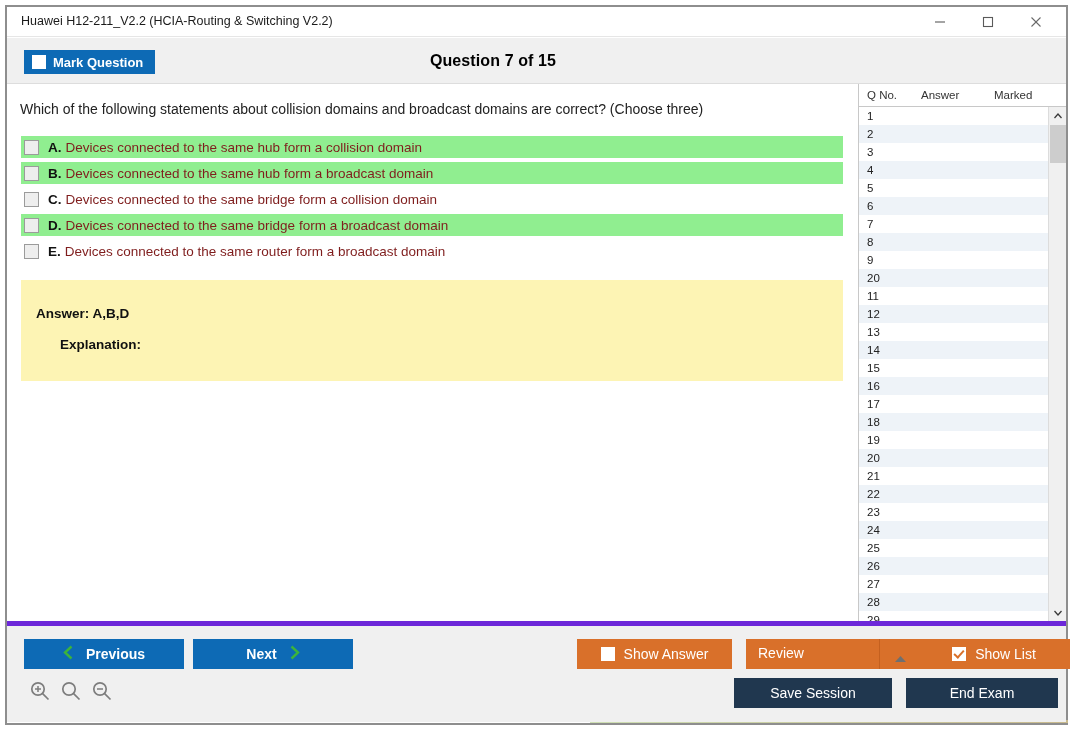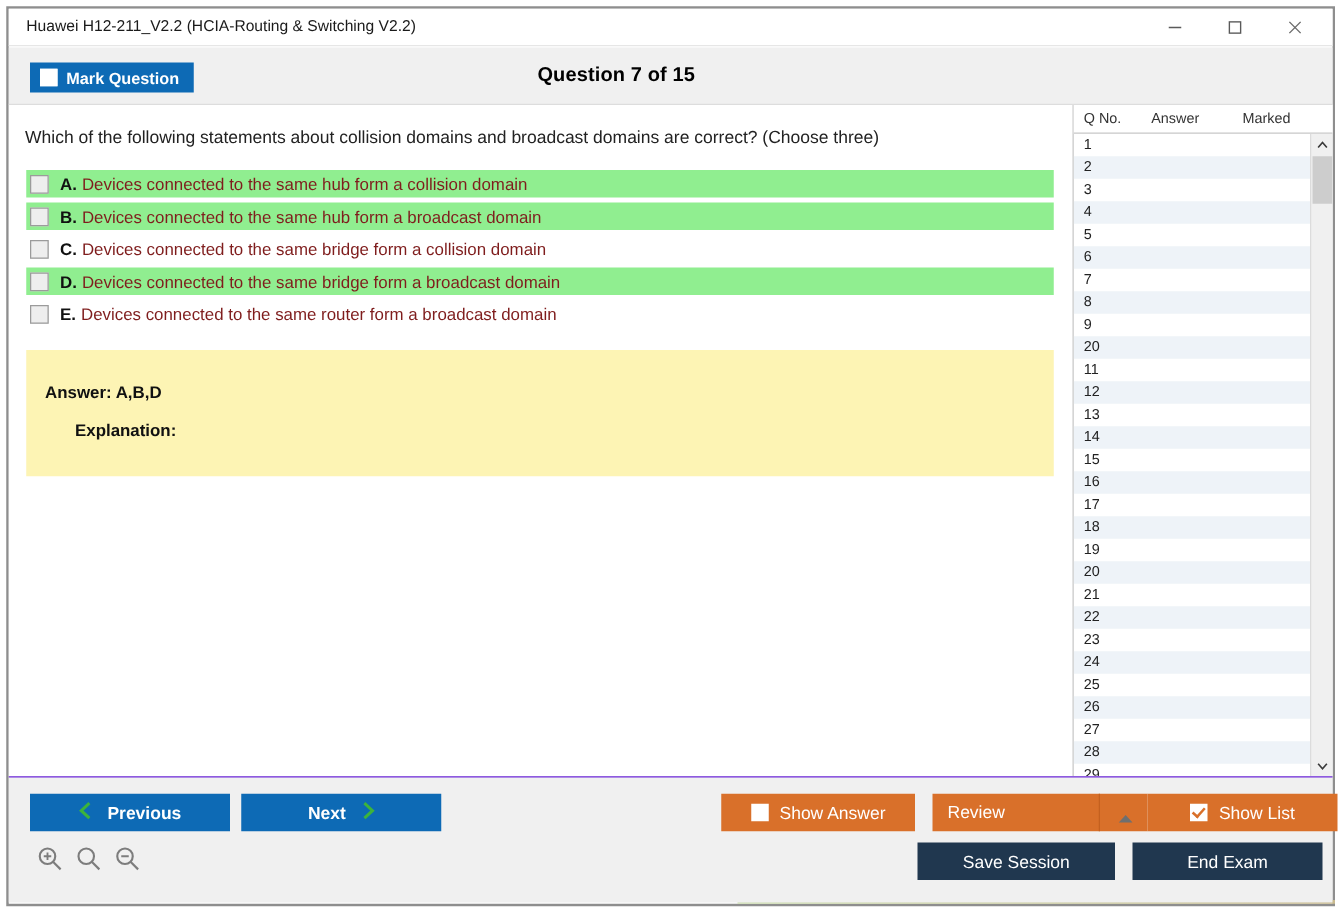--- a/index.html
+++ b/index.html
@@ -282,21 +282,21 @@
   }
 
   
   #bottombar {
     position: absolute;
     left: 7px;
     top: 621px;
     width: 1059px;
     height: 101px;
     background: #f0f0f0;
-    border-top: 1px solid #6d28d9;
+    border-top: 5px solid #6d28d9;
     box-sizing: border-box;
   }
   .btn {
     position: absolute;
     display: flex;
     align-items: center;
     justify-content: center;
     font-size: 14px;
     color: #ffffff;
     cursor: pointer;

